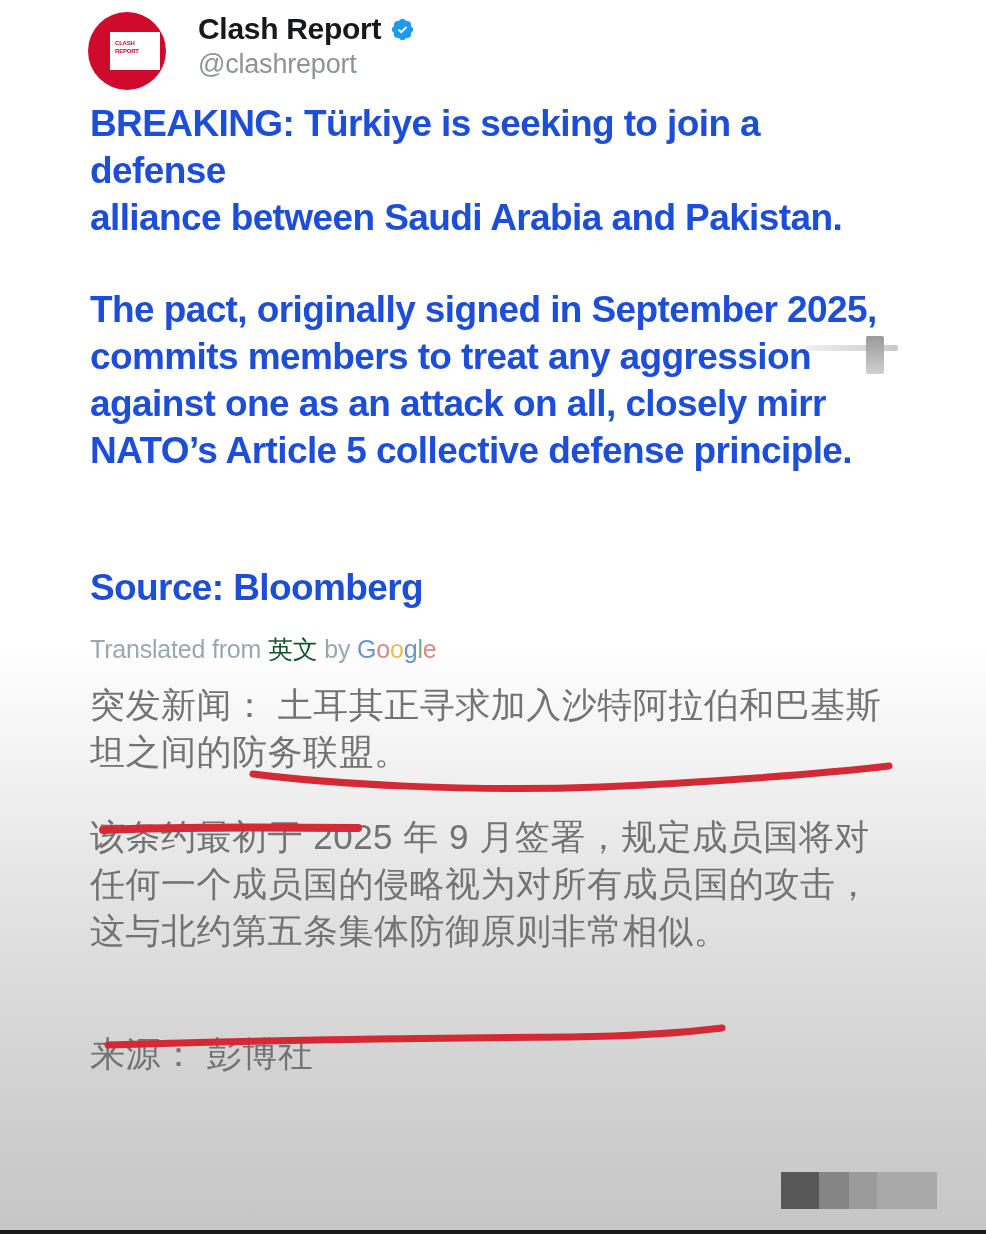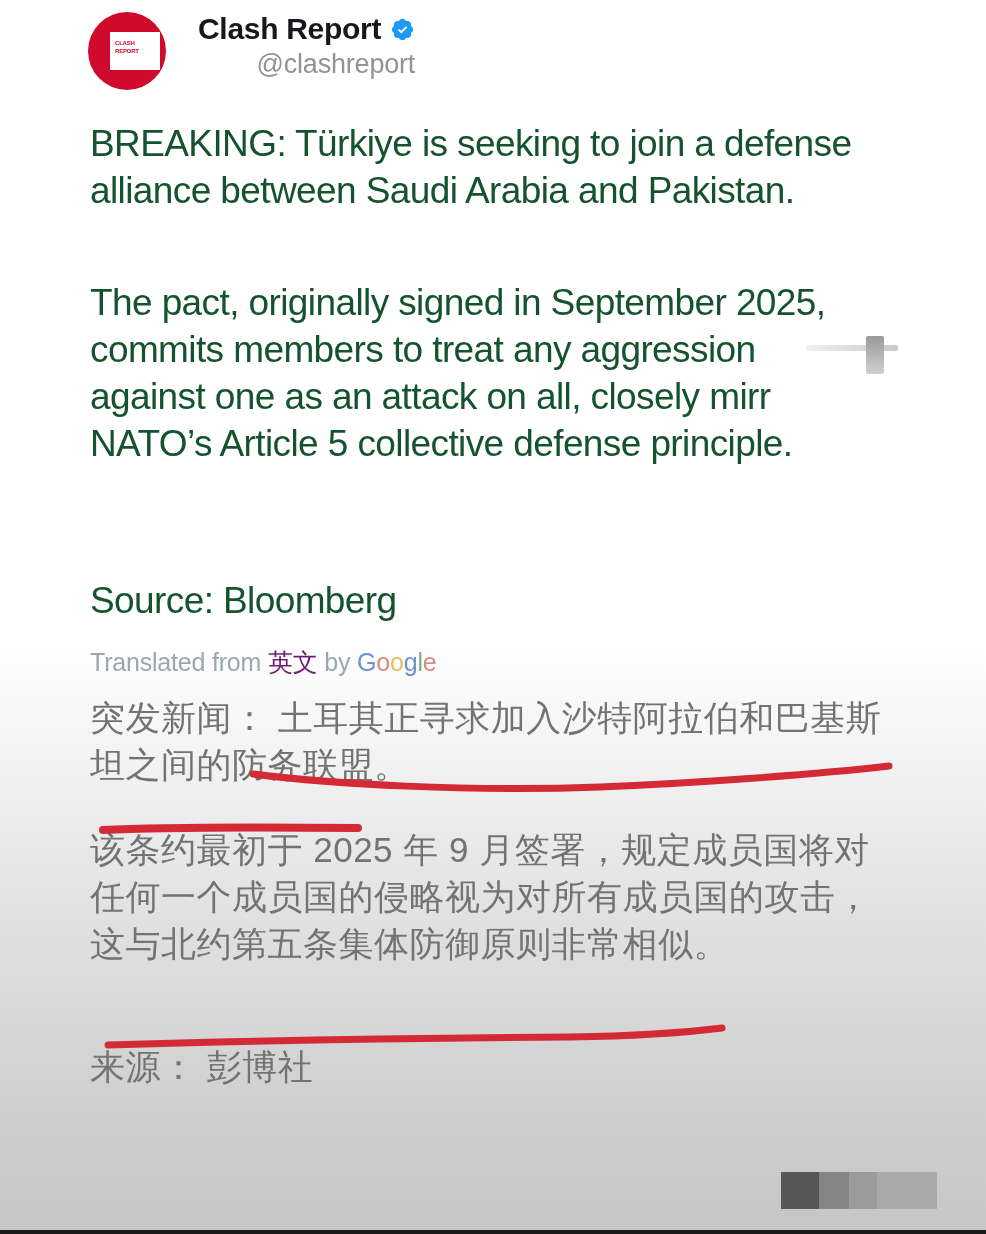--- a/index.html
+++ b/index.html
@@ -89,21 +89,20 @@
   }
   .verified-badge {
     width:25px; height:25px;
     display:block;
   }
   .handle {
     margin-top:3px;
     font-size:27px;
     color:#8d9499;
     letter-spacing:-0.2px;
-    text-align:right;
   }
 
   .more-menu {
     position:absolute;
     left:895px; top:30px;
     width:12px; height:34px;
     display:flex;
     flex-direction:column;
     justify-content:space-between;
     align-items:center;
@@ -112,37 +111,36 @@
   
   .tweet-body {
     position:absolute;
     left:90px; top:100px;
     width:810px;
   }
 
   .para-en {
     font-size:37px;
     line-height:47px;
-    color:#14532d;
+    color:#1d4ed8;
     letter-spacing:-0.6px;
-    font-weight:400;
-    margin-top:20px;
+    font-weight:700;
   }
   .para-gap { height:45px; }
   .para-gap-sm { height:38px; }
 
   
   .translated-line {
     font-size:25px;
     line-height:32px;
     color:#9aa7ae;
     letter-spacing:-0.2px;
     white-space:nowrap;
   }
-  .translated-line .cjk { color:#701a75; }
+  .translated-line .cjk { color:#14532d; }
   .g-b { color:#6d93c9; }
   .g-r { color:#d98a86; }
   .g-y { color:#e3bf62; }
   .g-g { color:#73b37b; }
 
   
   .para-cn {
     font-size:35px;
     line-height:47px;
     color:#737373;

